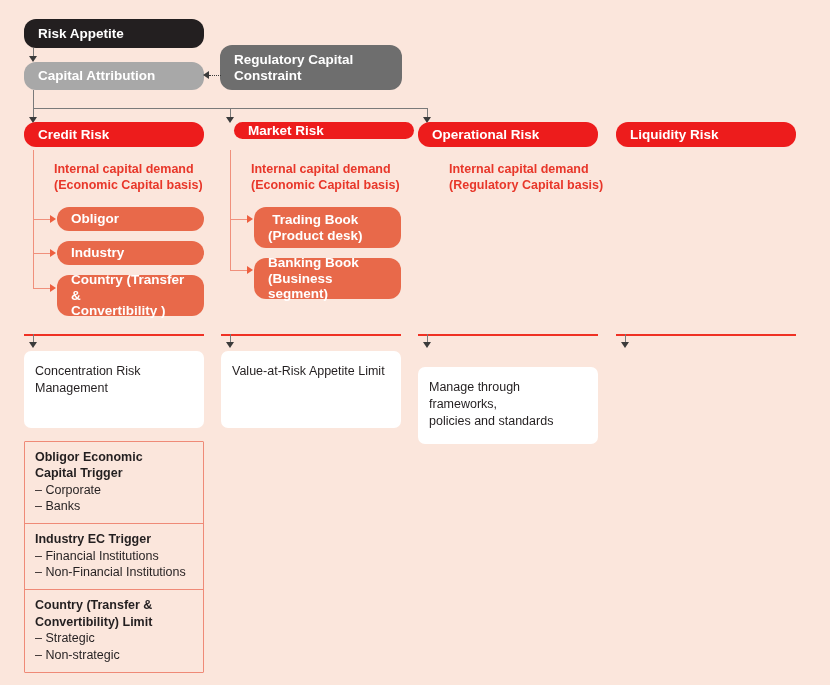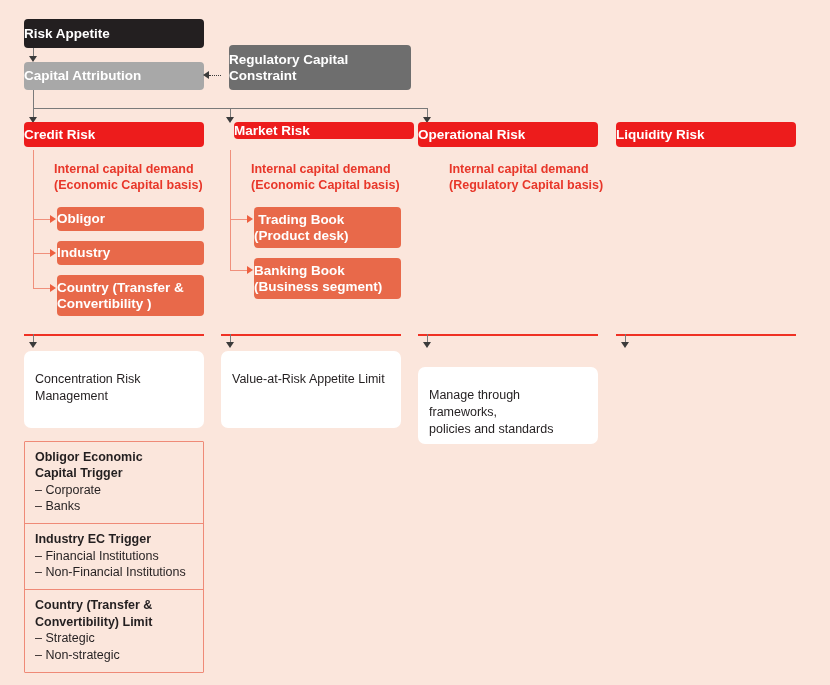--- a/index.html
+++ b/index.html
@@ -17,24 +17,24 @@
     position: relative;
     width: 830px;
     height: 685px;
   }
 
   
   .abs { position: absolute; box-sizing: border-box; }
 
   
   .pill {
-    border-radius: 4px;
+    border-radius: 12px;
     display: flex;
     align-items: center;
-    padding: 0 0;
+    padding: 0 14px;
     color: #ffffff;
     font-weight: bold;
     font-size: 13.5px;
     line-height: 1.18;
   }
   .pill.black { background: #231f20; }
   .pill.gray-light { background: #a8a8a8; }
   .pill.gray-dark { background: #6e6e6e; }
   .pill.red { background: #ed1c1c; }
   .pill.orange { background: #e8694a; }
@@ -48,21 +48,21 @@
     white-space: pre-line;
   }
 
   
   .card-white {
     background: #ffffff;
     border-radius: 7px;
     color: #231f20;
     font-size: 12.5px;
     line-height: 1.35;
-    padding: 20px 11px 10px 11px;
+    padding: 12px 11px 10px 11px;
     white-space: pre-line;
   }
 
   
   .limit-table {
     border: 1px solid #ef8a77;
     background: #fbe6dc;
     border-radius: 1px;
   }
   .limit-row {
@@ -126,21 +126,21 @@
     <span>Risk Appetite</span>
   </div>
 
   <div class="ln-v" style="left:33px; top:48px; height:10px;"></div>
   <div class="arrow-down" style="left:29px; top:56px;"></div>
 
   <div class="abs pill gray-light" style="left:24px; top:62px; width:180px; height:28px;">
     <span>Capital Attribution</span>
   </div>
 
-  <div class="abs pill gray-dark" style="left:229px; top:45px; width:182px; height:45px; align-items:center;">
+  <div class="abs pill gray-dark" style="left:220px; top:45px; width:182px; height:45px; align-items:center;">
     <span style="white-space:pre-line;">Regulatory Capital Constraint</span>
   </div>
 
   <div class="dotted-h" style="left:209px; top:75px; width:12px;"></div>
   <div class="arrow-left" style="left:203px; top:71px;"></div>
 
   <div class="ln-v" style="left:33px; top:90px; height:19px;"></div>
   <div class="ln-h" style="left:33px; top:108px; width:394px;"></div>
   <div class="ln-v" style="left:33px; top:108px; height:11px;"></div>
   <div class="ln-v" style="left:230px; top:108px; height:11px;"></div>

